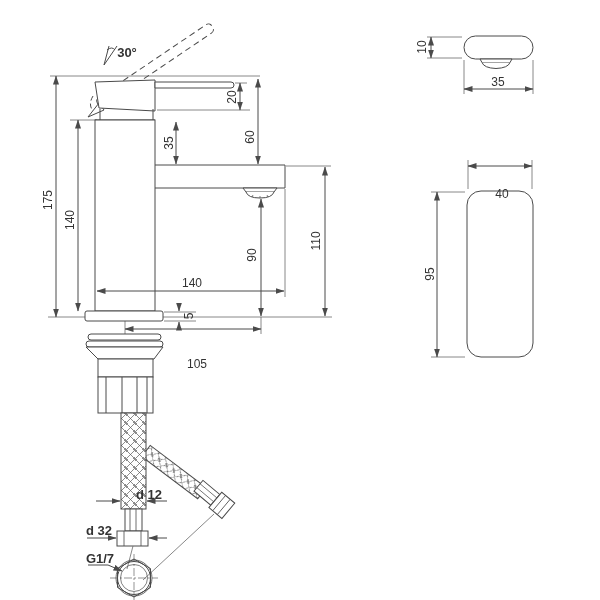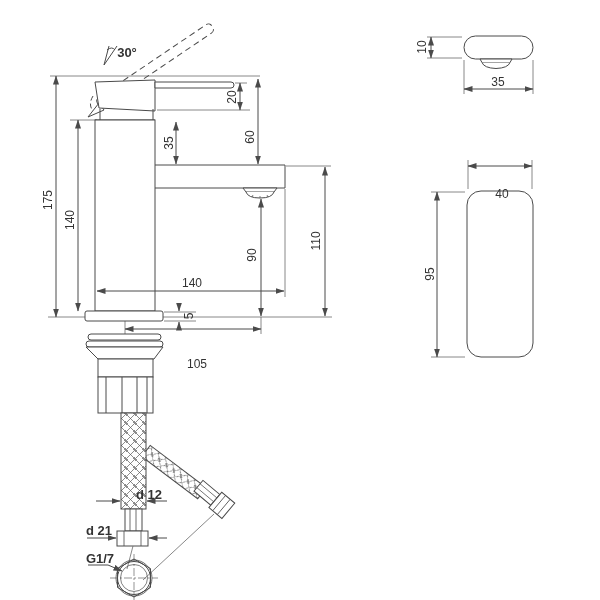--- a/index.html
+++ b/index.html
@@ -178,21 +178,21 @@
 <div class="lbl rot" style="left:250px;top:137px;">60</div>
 <div class="lbl rot" style="left:169px;top:143px;">35</div>
 <div class="lbl rot" style="left:252px;top:255px;">90</div>
 <div class="lbl rot" style="left:316px;top:241px;">110</div>
 <div class="lbl" style="left:192px;top:283px;">140</div>
 <div class="lbl" style="left:197px;top:336px;margin-top:28px;">105</div>
 <div class="lbl rot" style="left:189px;top:316px;">5</div>
 <div class="lbl" style="left:127px;top:52px;font-weight:bold;font-size:13px;">30°</div>
 
 <div class="lbl callout" style="left:106px;top:494px;margin-left:43px;">d 12</div>
-<div class="lbl callout" style="left:99px;top:530px;">d 21</div>
+<div class="lbl callout" style="left:99px;top:530px;">d 32</div>
 <div class="lbl callout" style="left:100px;top:558px;">G1/7</div>
 
 <div class="lbl rot" style="left:422px;top:47px;">10</div>
 <div class="lbl" style="left:498px;top:82px;">35</div>
 
 <div class="lbl" style="left:502px;top:159px;margin-top:35px;">40</div>
 <div class="lbl rot" style="left:430px;top:274px;">95</div>
 
 </div>
 

